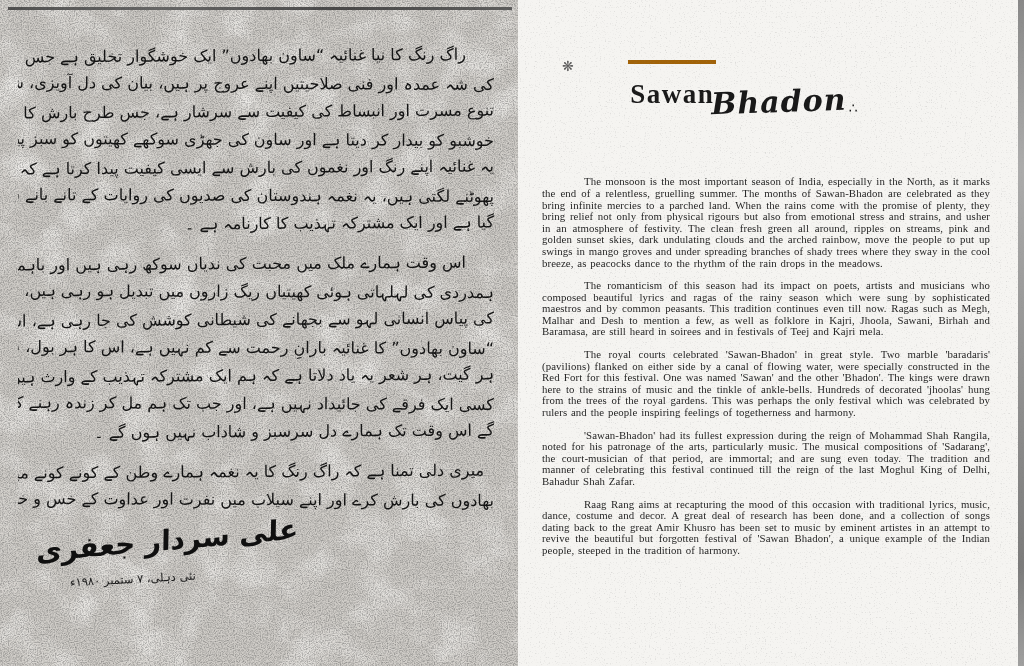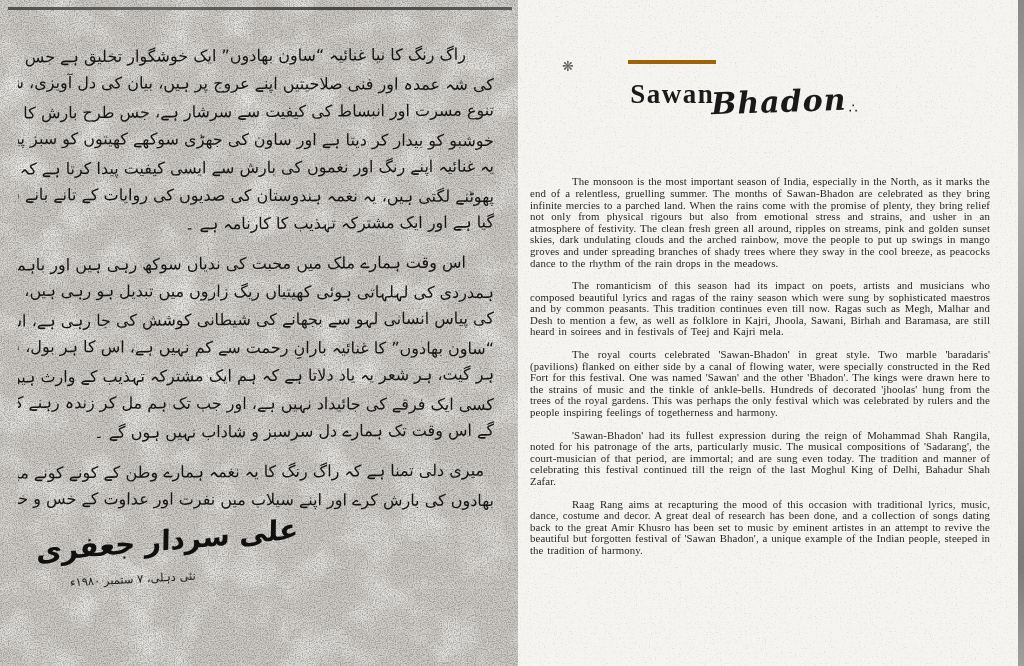--- a/index.html
+++ b/index.html
@@ -108,21 +108,21 @@
     letter-spacing: 1px;
     margin-left: -5px;
     transform: translateY(9px) rotate(-2deg);
   }
   .t-dots {
     display: inline-block;
     font-size: 14px;
     transform: translateY(10px);
     margin-left: 2px;
   }
-  .ebody { margin: 52px 34px 0 12px; position: relative; }
+  .ebody { margin: 52px 34px 0 24px; position: relative; }
   .eng {
     font-family: "Liberation Serif", serif;
     font-size: 10.8px;
     line-height: 11.6px;
     color: #262626;
     text-align: justify;
     text-indent: 42px;
     word-spacing: 1px;
     letter-spacing: 0.1px;
     margin: 0 0 11px 0;

